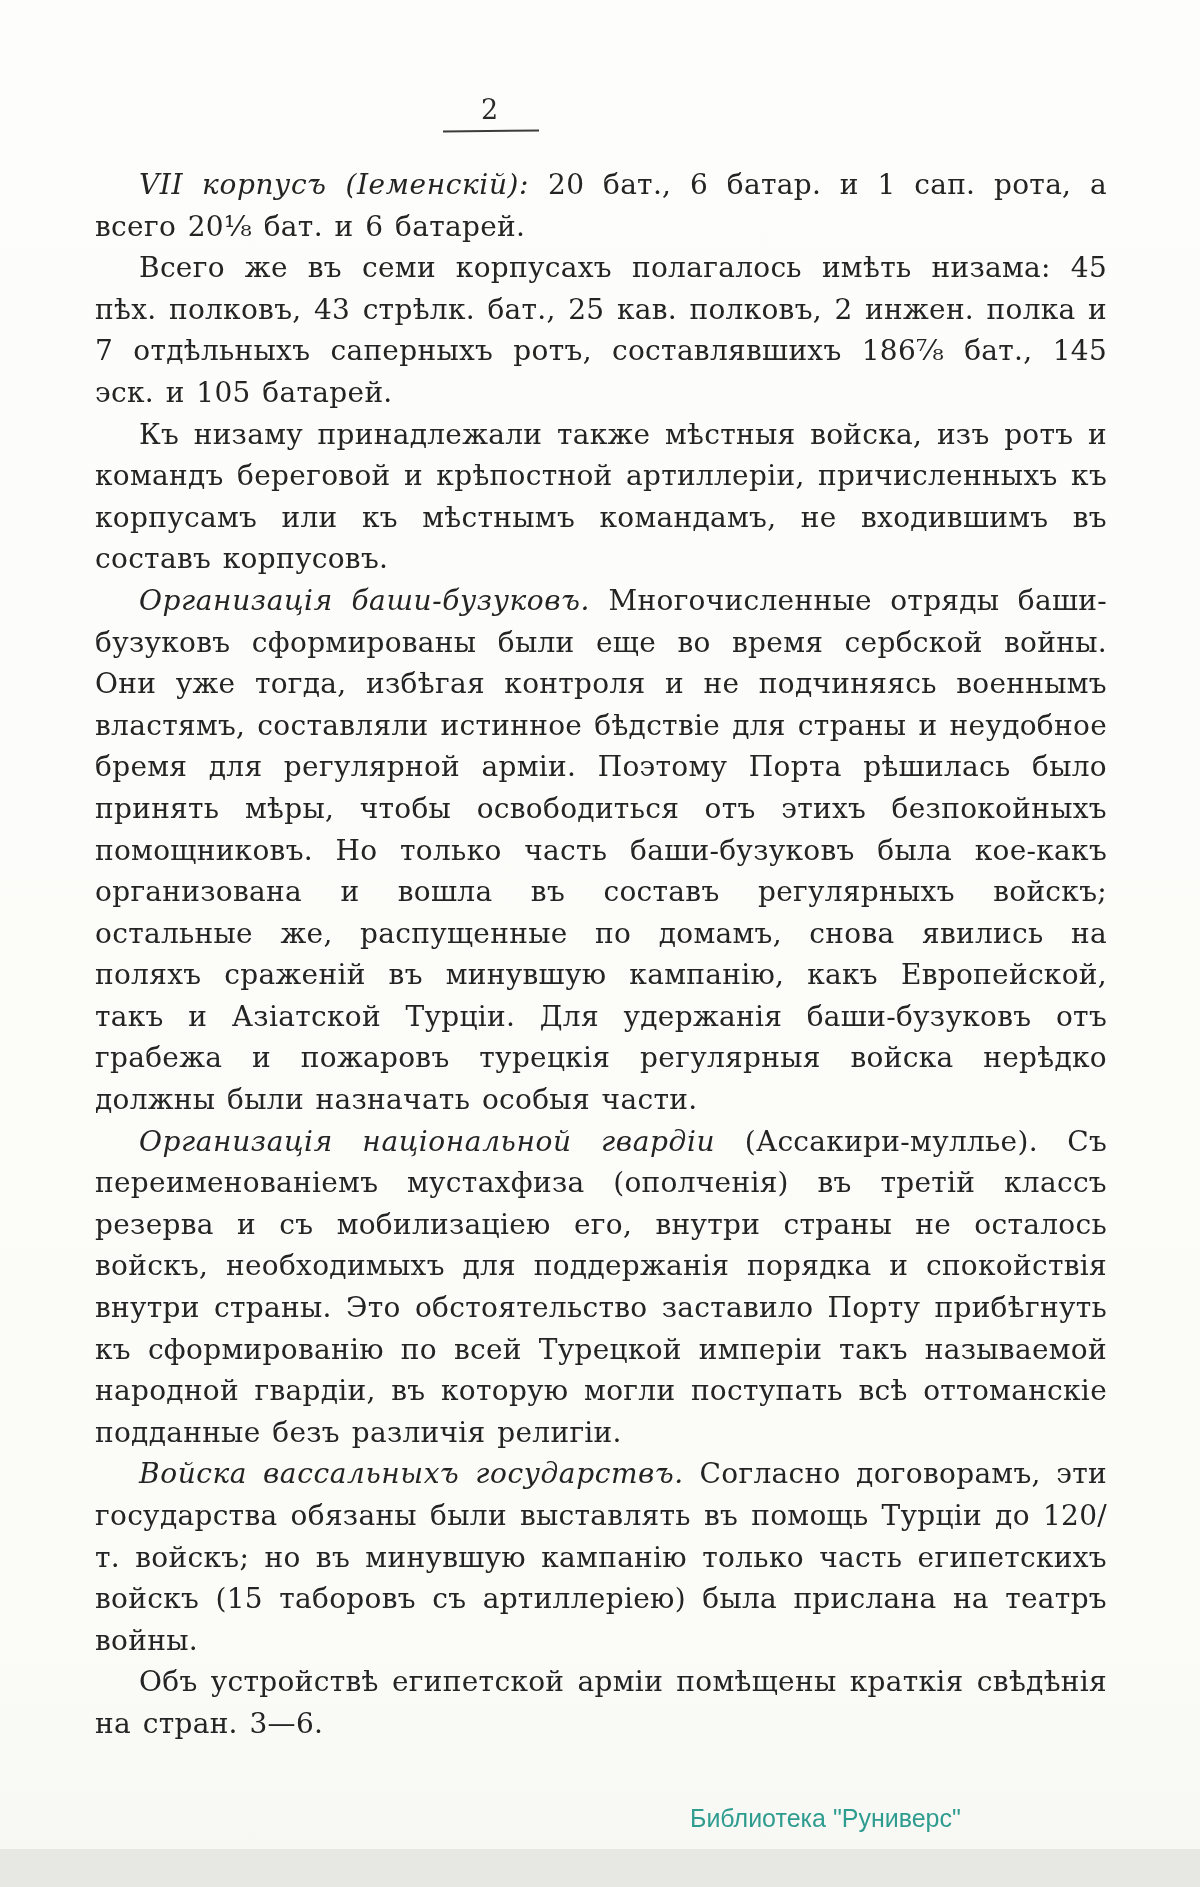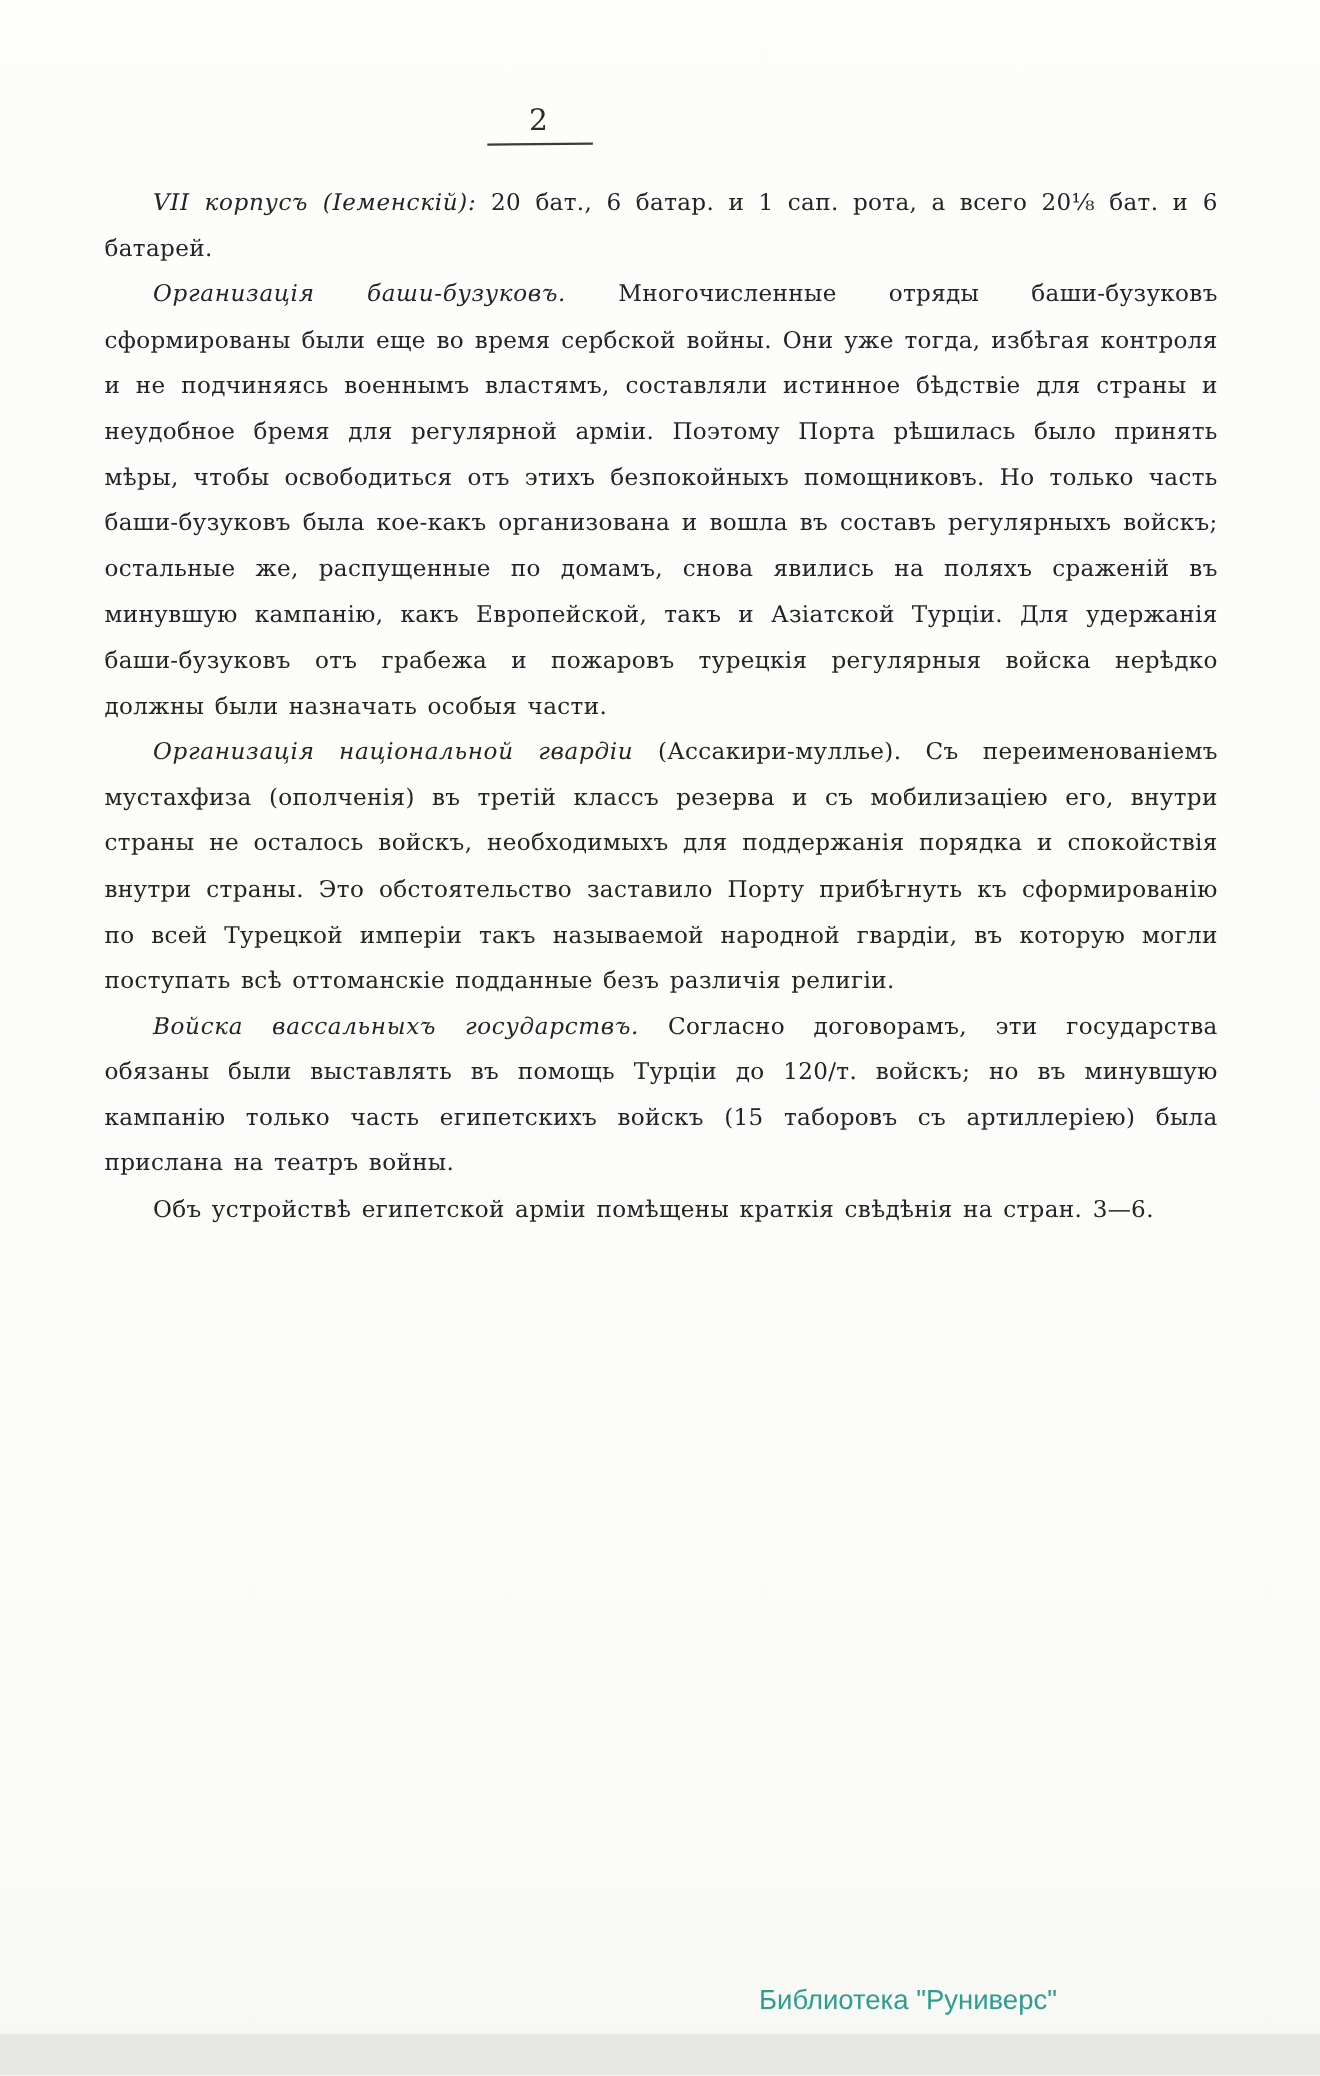--- a/index.html
+++ b/index.html
@@ -43,21 +43,21 @@
     height: 2px;
     background: #3c3c3c;
     transform: rotate(-0.5deg);
   }
 
   .text-block {
     position: absolute;
     top: 164px;
     left: 95px;
     width: 1012px;
-    font-size: 21px;
+    font-size: 28px;
     line-height: 41.6px;
     text-align: justify;
     letter-spacing: 0.3px;
   }
 
   .para {
     text-indent: 44px;
     margin: 0;
     word-spacing: 2.5px;
   }
@@ -93,21 +93,23 @@
 
   <div class="page-header">
     <div class="page-number">2</div>
   </div>
   <div class="page-number-rule"></div>
 
   <div class="text-block">
 
     <p class="para"><span class="lead">VII корпусъ (Іеменскій): </span><span>20 бат., 6 батар. и 1 сап. рота, а всего 20¹⁄₈ бат. и 6 батарей.</span></p>
 
+    <p class="para"><span class="lead"></span><span>Всего же въ семи корпусахъ полагалось имѣть низама: 45 пѣх. полковъ, 43 стрѣлк. бат., 25 кав. полковъ, 2 инжен. полка и 7 отдѣльныхъ саперныхъ ротъ, составлявшихъ 186⁷⁄₈ бат., 145 эск. и 105 батарей.</span></p>
 
+    <p class="para"><span class="lead"></span><span>Къ низаму принадлежали также мѣстныя войска, изъ ротъ и командъ береговой и крѣпостной артиллеріи, причисленныхъ къ корпусамъ или къ мѣстнымъ командамъ, не входившимъ въ составъ корпусовъ.</span></p>
 
 
     <p class="para"><span class="lead">Организація баши-бузуковъ. </span><span>Многочисленные отряды баши-бузуковъ сформированы были еще во время сербской войны. Они уже тогда, избѣгая контроля и не подчиняясь военнымъ властямъ, составляли истинное бѣдствіе для страны и неудобное бремя для регулярной арміи. Поэтому Порта рѣшилась было принять мѣры, чтобы освободиться отъ этихъ безпокойныхъ помощниковъ. Но только часть баши-бузуковъ была кое-какъ организована и вошла въ составъ регулярныхъ войскъ; остальные же, распущенные по домамъ, снова явились на поляхъ сраженій въ минувшую кампанію, какъ Европейской, такъ и Азіатской Турціи. Для удержанія баши-бузуковъ отъ грабежа и пожаровъ турецкія регулярныя войска нерѣдко должны были назначать особыя части.</span></p>
 
     <p class="para"><span class="lead">Организація національной гвардіи </span><span>(Ассакири-муллье). Съ переименованіемъ мустахфиза (ополченія) въ третій классъ резерва и съ мобилизаціею его, внутри страны не осталось войскъ, необходимыхъ для поддержанія порядка и спокойствія внутри страны. Это обстоятельство заставило Порту прибѣгнуть къ сформированію по всей Турецкой имперіи такъ называемой народной гвардіи, въ которую могли поступать всѣ оттоманскіе подданные безъ различія религіи.</span></p>
 
     <p class="para"><span class="lead">Войска вассальныхъ государствъ. </span><span>Согласно договорамъ, эти государства обязаны были выставлять въ помощь Турціи до 120/т. войскъ; но въ минувшую кампанію только часть египетскихъ войскъ (15 таборовъ съ артиллеріею) была прислана на театръ войны.</span></p>
 
     <p class="para"><span class="lead"></span><span>Объ устройствѣ египетской арміи помѣщены краткія свѣдѣнія на стран. 3—6.</span></p>
 

